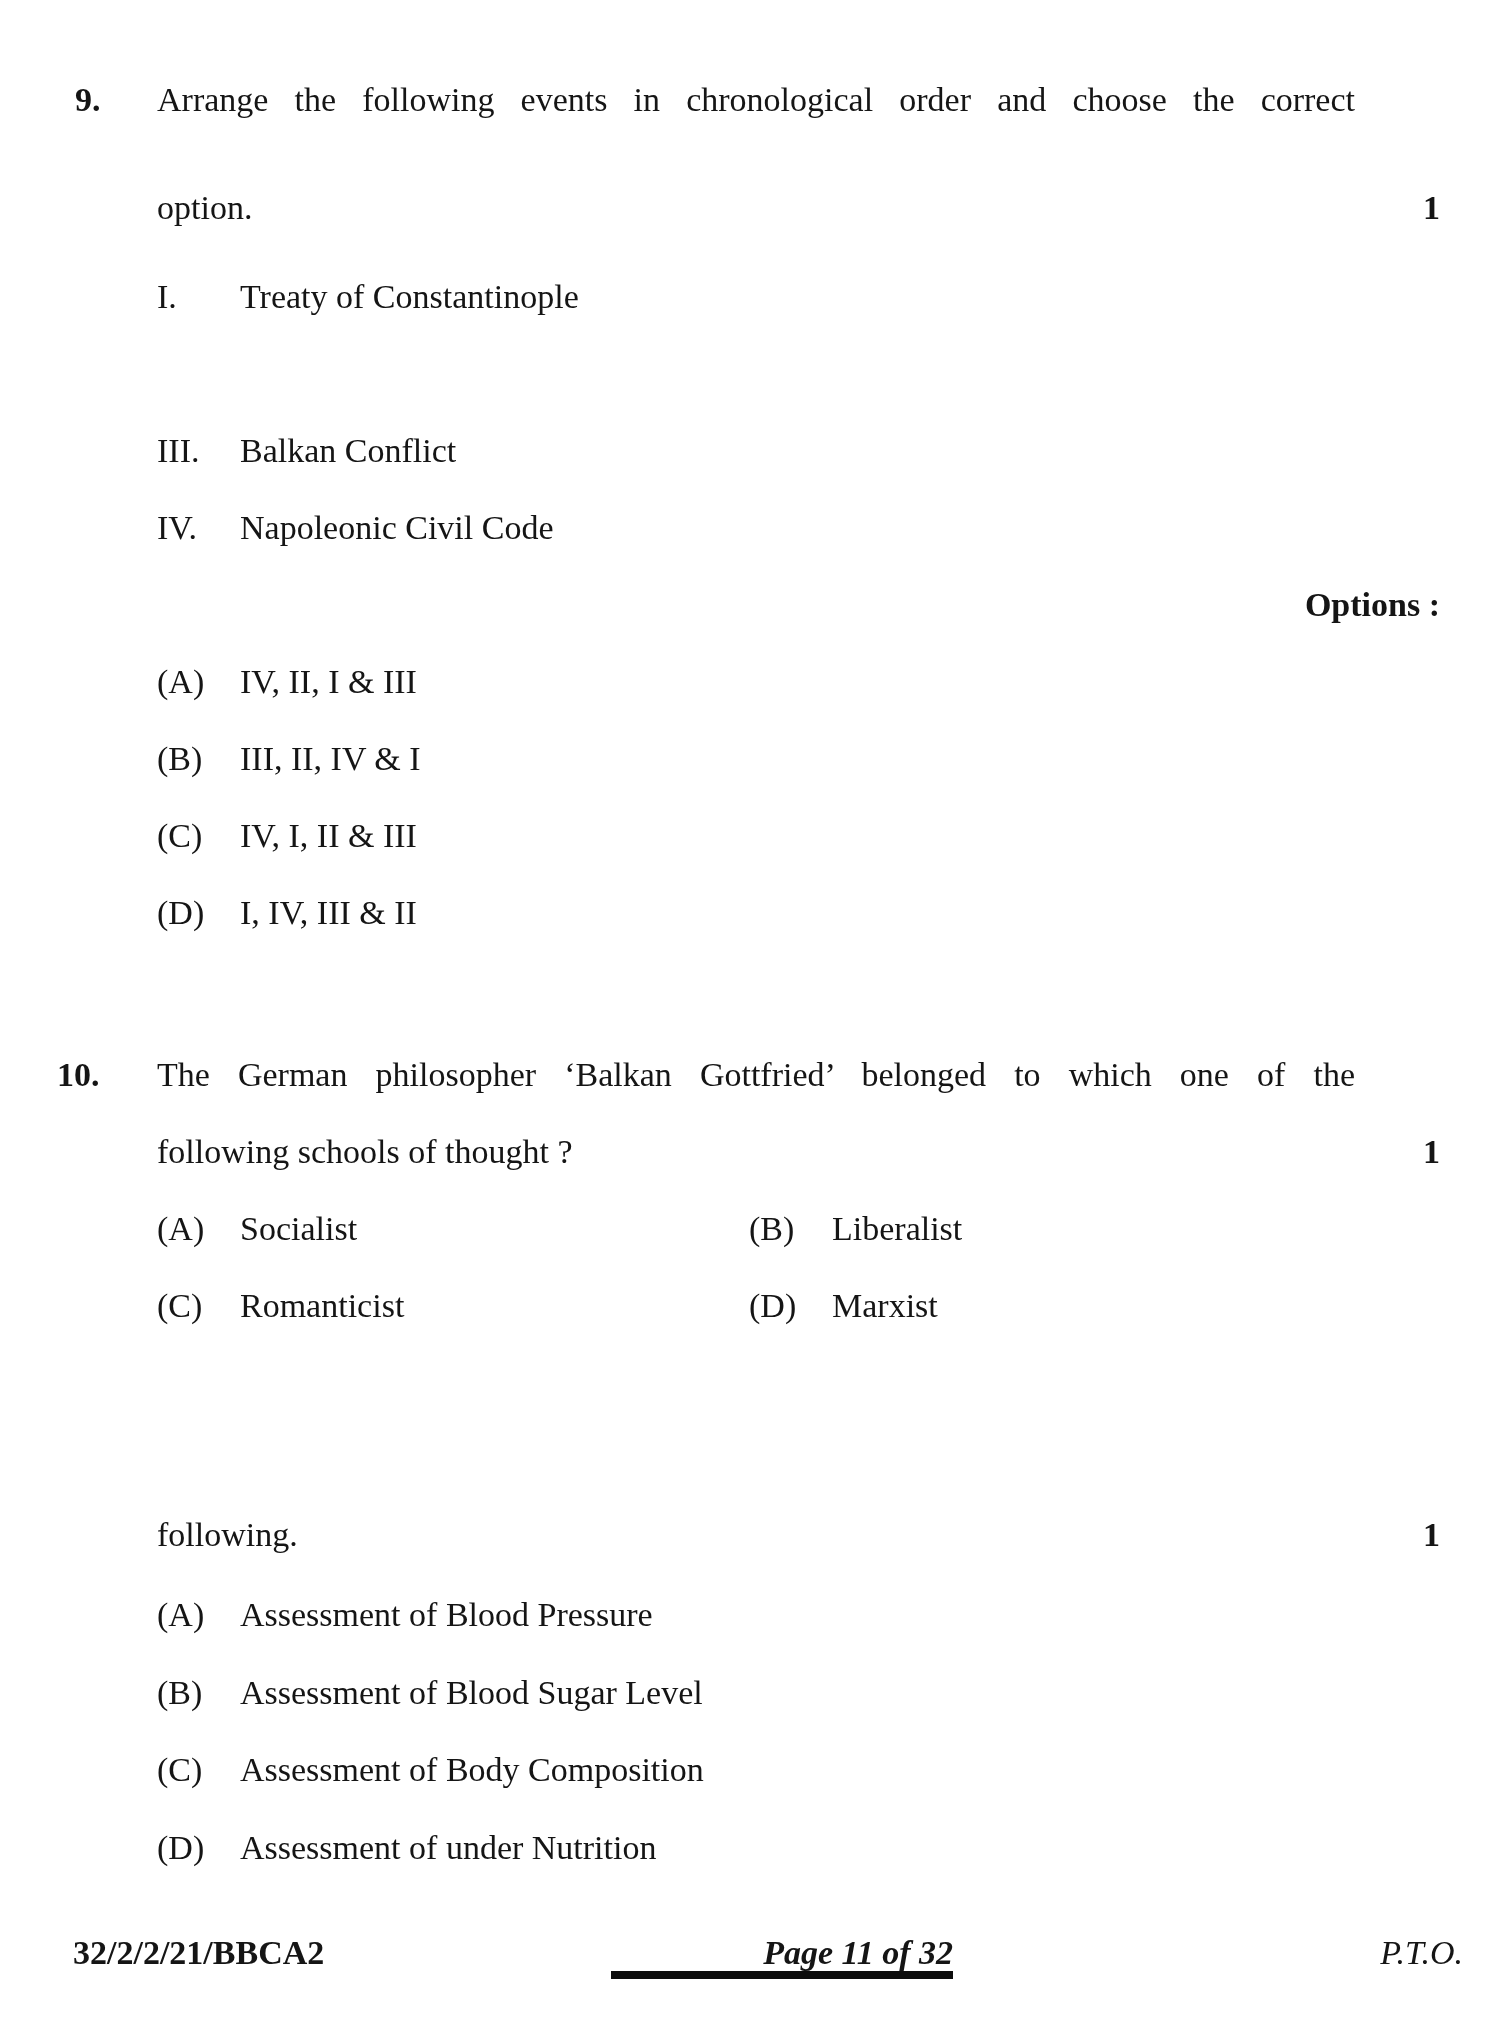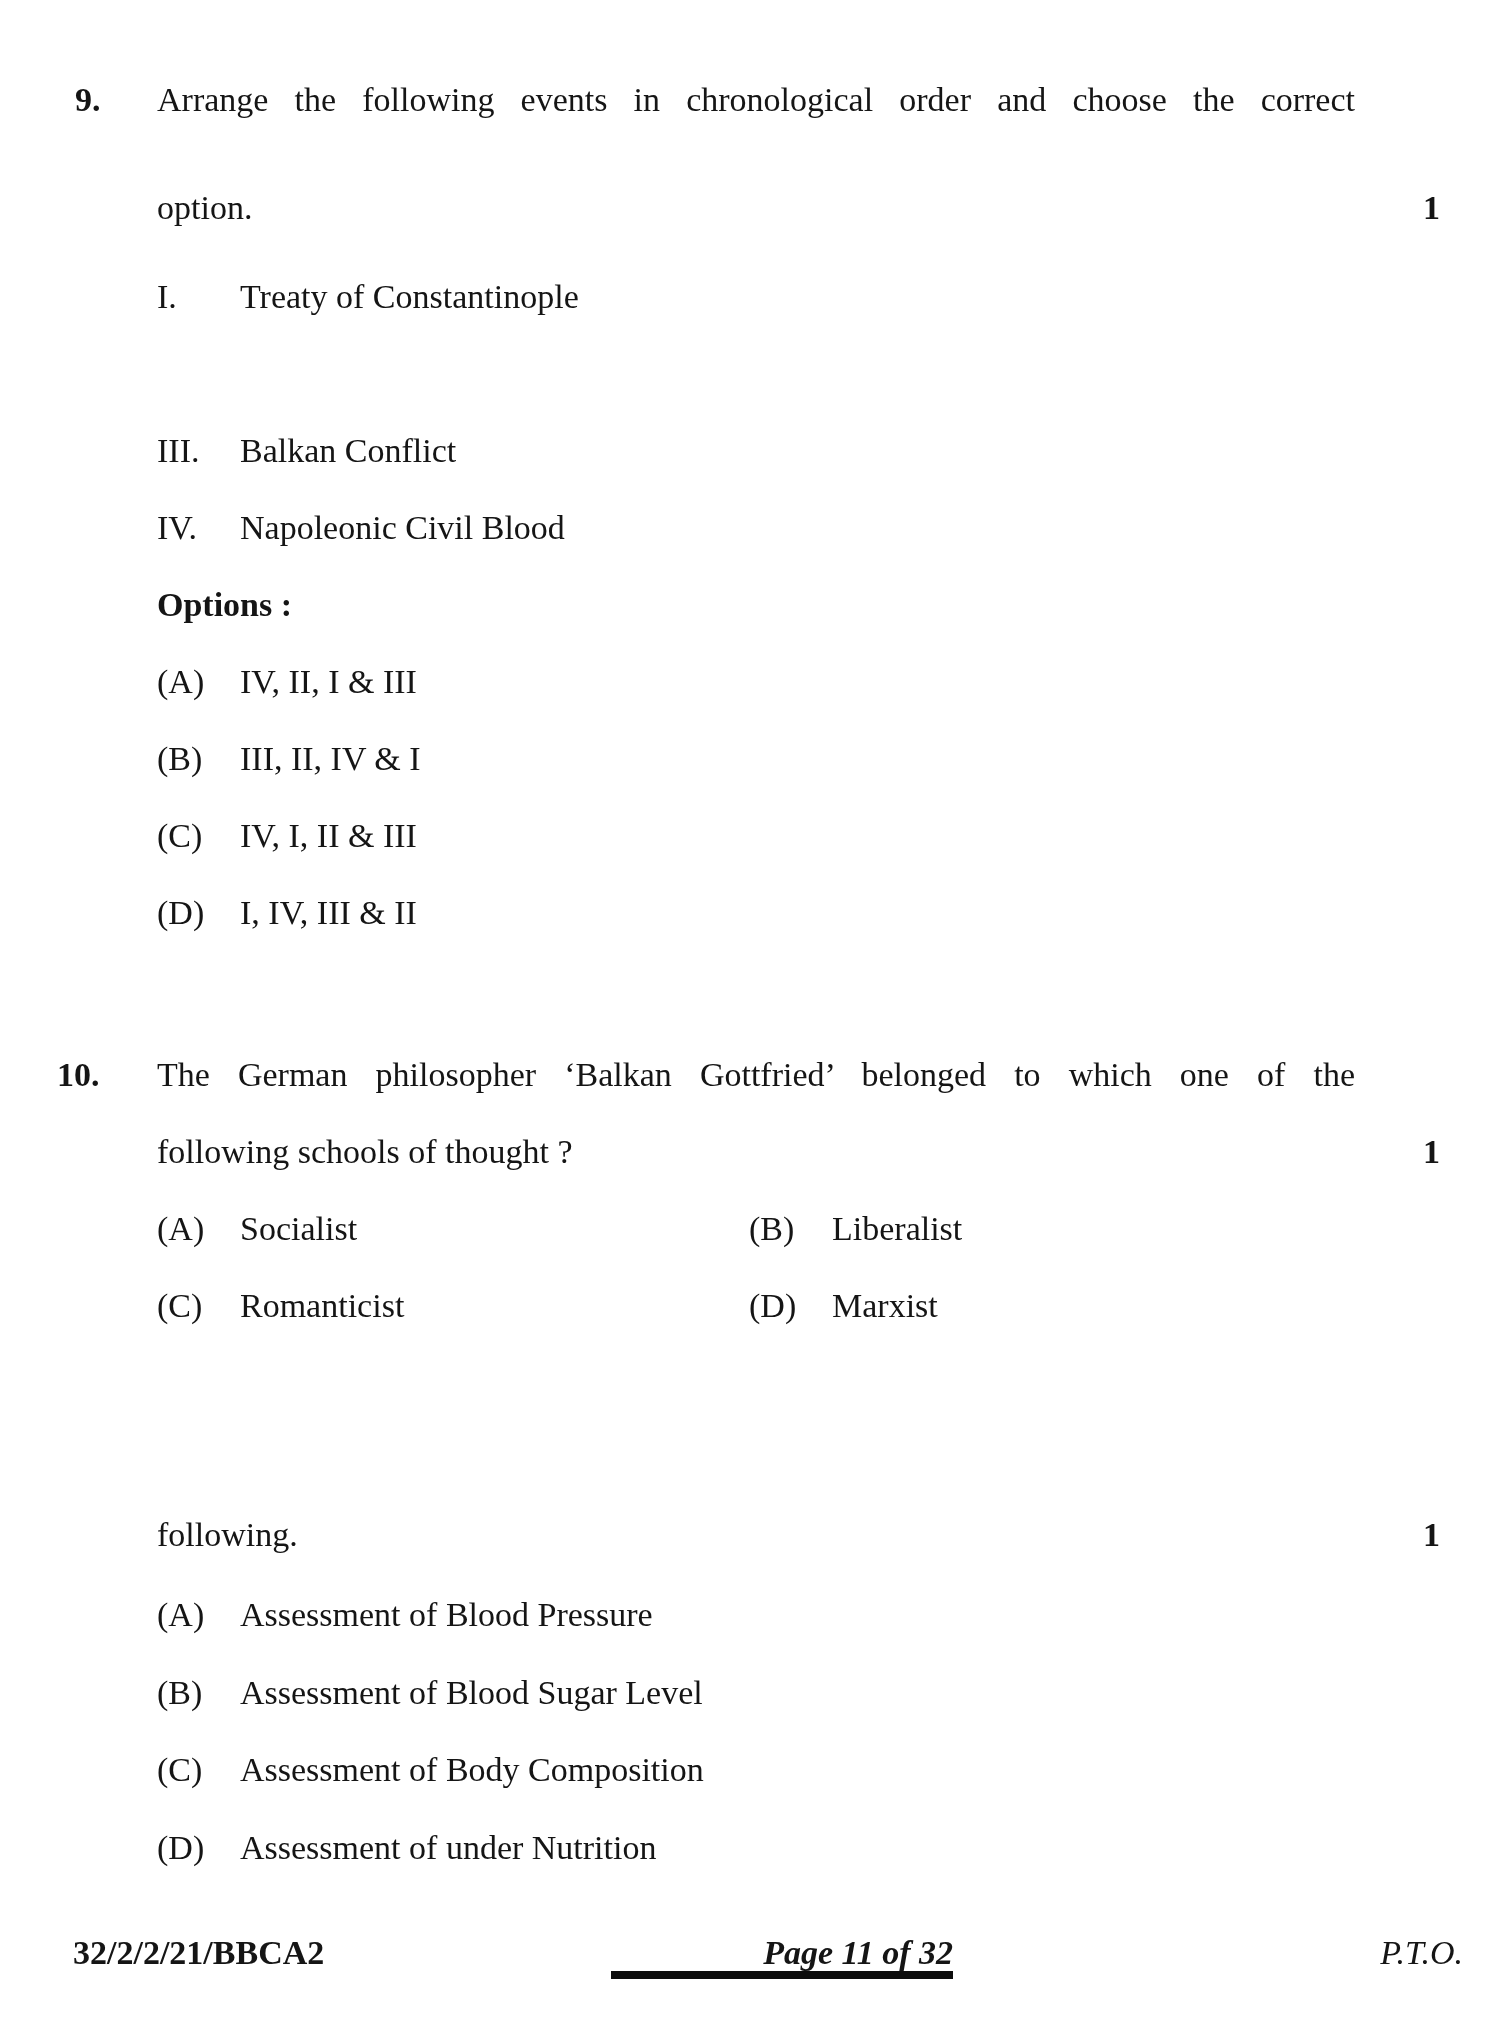--- a/index.html
+++ b/index.html
@@ -57,20 +57,21 @@
     margin-left: 100px;
   }
   
   .subrow2 {
     grid-template-columns: 83px 509px 83px 1fr;
     margin-left: 100px;
   }
   .opt-heading {
     font-weight: bold;
     margin-left: 100px;
+    text-align: right;
   }
   .label, .itemtext {
     white-space: nowrap;
   }
   
   .footer-code {
     position: absolute;
     left: 73px;
     top: 1931px;
     font-weight: bold;
@@ -120,21 +121,21 @@
   <div class="row subrow" style="top:275px">
     <span class="label">I.</span>
     <span class="itemtext">Treaty of Constantinople</span>
   </div>
   <div class="row subrow" style="top:429px">
     <span class="label">III.</span>
     <span class="itemtext">Balkan Conflict</span>
   </div>
   <div class="row subrow" style="top:506px">
     <span class="label">IV.</span>
-    <span class="itemtext">Napoleonic Civil Blood</span>
+    <span class="itemtext">Napoleonic Civil Code</span>
   </div>
 
   <div class="row" style="top:583px">
     <span class="opt-heading">Options :</span>
   </div>
 
   <div class="row subrow" style="top:660px">
     <span class="label">(A)</span>
     <span class="itemtext">IV, II, I &amp; III</span>
   </div>

